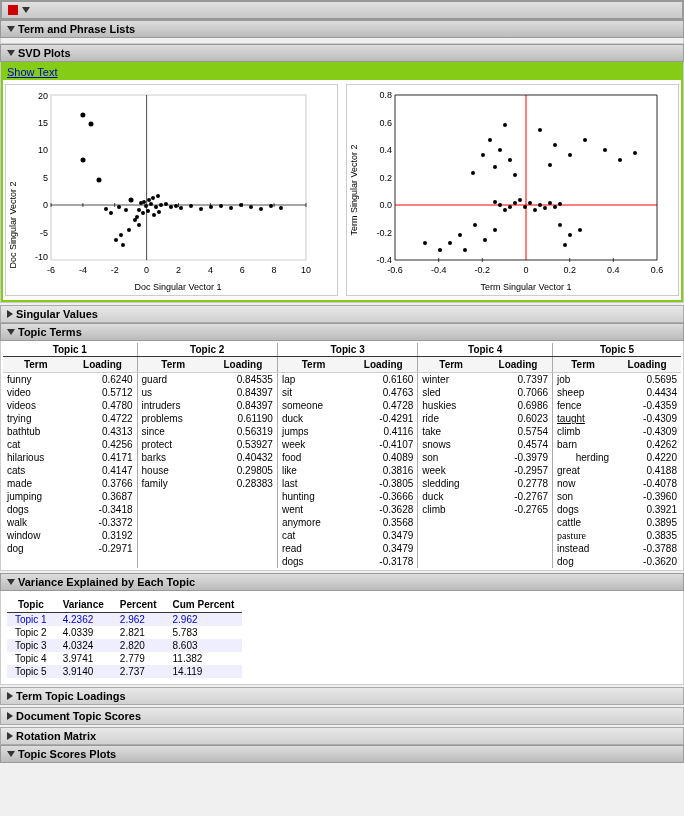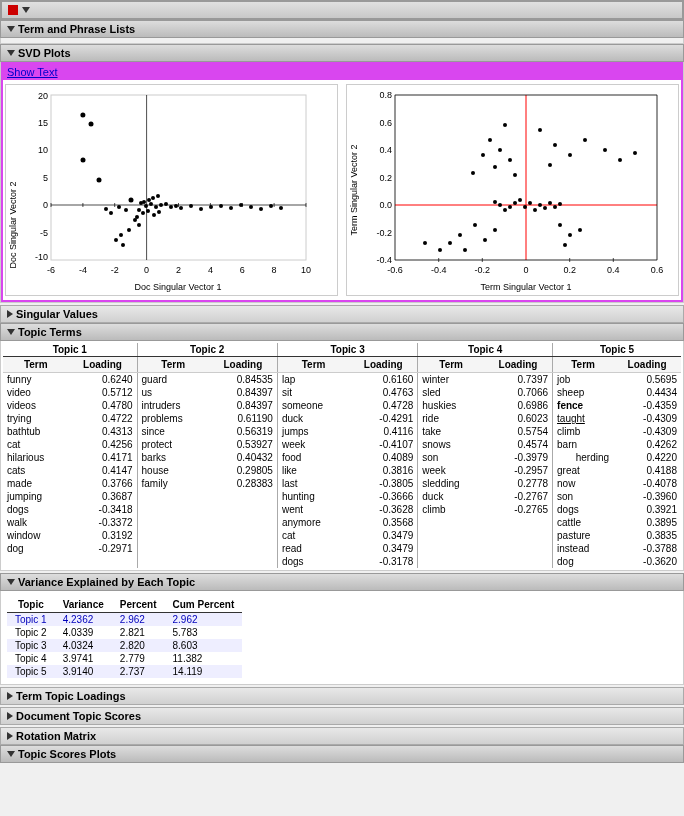--- a/index.html
+++ b/index.html
@@ -154,21 +154,21 @@
   <span class="triangle-sm-down"></span>
   <span>Term and Phrase Lists</span>
 </div>
 <div style="height:6px; background:#f0f0f0; border:1px solid #ccc; border-top:none;"></div>
 
 <div class="section-bar">
   <span class="triangle-sm-down"></span>
   <span>SVD Plots</span>
 </div>
 
-<div style="background:#d946ef; border:1px solid #ccc; border-top:none; padding:2px;">
+<div style="background:#84cc16; border:1px solid #ccc; border-top:none; padding:2px;">
   <div>
     <a class="show-text-link">Show Text</a>
   </div>
   <div class="plots-container">
 
     <div class="plot-box">
       <svg width="310" height="210">
 
         <text transform="translate(10,140) rotate(-90)" class="axis-label" text-anchor="middle">Doc Singular Vector 2</text>
 
@@ -412,21 +412,21 @@
         </tr>
         <tr>
           <td class="term-col">videos</td>
           <td class="loading-col">0.4780</td>
           <td class="term-col" style="border-left: 1px solid rgb(170, 170, 170);">intruders</td>
           <td class="loading-col">0.84397</td>
           <td class="term-col" style="border-left: 1px solid rgb(170, 170, 170);">someone</td>
           <td class="loading-col">0.4728</td>
           <td class="term-col" style="border-left: 1px solid rgb(170, 170, 170);">huskies</td>
           <td class="loading-col">0.6986</td>
-          <td class="term-col" style="border-left: 1px solid rgb(170, 170, 170); font-weight: bold;">fence</td>
+          <td class="term-col" style="border-left: 1px solid rgb(170, 170, 170);">fence</td>
           <td class="loading-col">-0.4359</td>
         </tr>
         <tr>
           <td class="term-col">trying</td>
           <td class="loading-col">0.4722</td>
           <td class="term-col" style="border-left: 1px solid rgb(170, 170, 170);">problems</td>
           <td class="loading-col">0.61190</td>
           <td class="term-col" style="border-left: 1px solid rgb(170, 170, 170);">duck</td>
           <td class="loading-col">-0.4291</td>
           <td class="term-col" style="border-left: 1px solid rgb(170, 170, 170);">ride</td>
@@ -532,21 +532,21 @@
         </tr>
         <tr>
           <td class="term-col">window</td>
           <td class="loading-col">0.3192</td>
           <td class="term-col" style="border-left: 1px solid rgb(170, 170, 170);"></td>
           <td class="loading-col"></td>
           <td class="term-col" style="border-left: 1px solid rgb(170, 170, 170);">cat</td>
           <td class="loading-col">0.3479</td>
           <td class="term-col" style="border-left: 1px solid rgb(170, 170, 170);"></td>
           <td class="loading-col"></td>
-          <td class="term-col" style="border-left: 1px solid rgb(170, 170, 170);">pasture</td>
+          <td class="term-col" style="border-left: 1px solid rgb(170, 170, 170); font-family: Liberation Serif, serif;">pasture</td>
           <td class="loading-col">0.3835</td>
         </tr>
         <tr>
           <td class="term-col">dog</td>
           <td class="loading-col">-0.2971</td>
           <td class="term-col" style="border-left: 1px solid rgb(170, 170, 170);"></td>
           <td class="loading-col"></td>
           <td class="term-col" style="border-left: 1px solid rgb(170, 170, 170);">read</td>
           <td class="loading-col">0.3479</td>
           <td class="term-col" style="border-left: 1px solid rgb(170, 170, 170);"></td>

